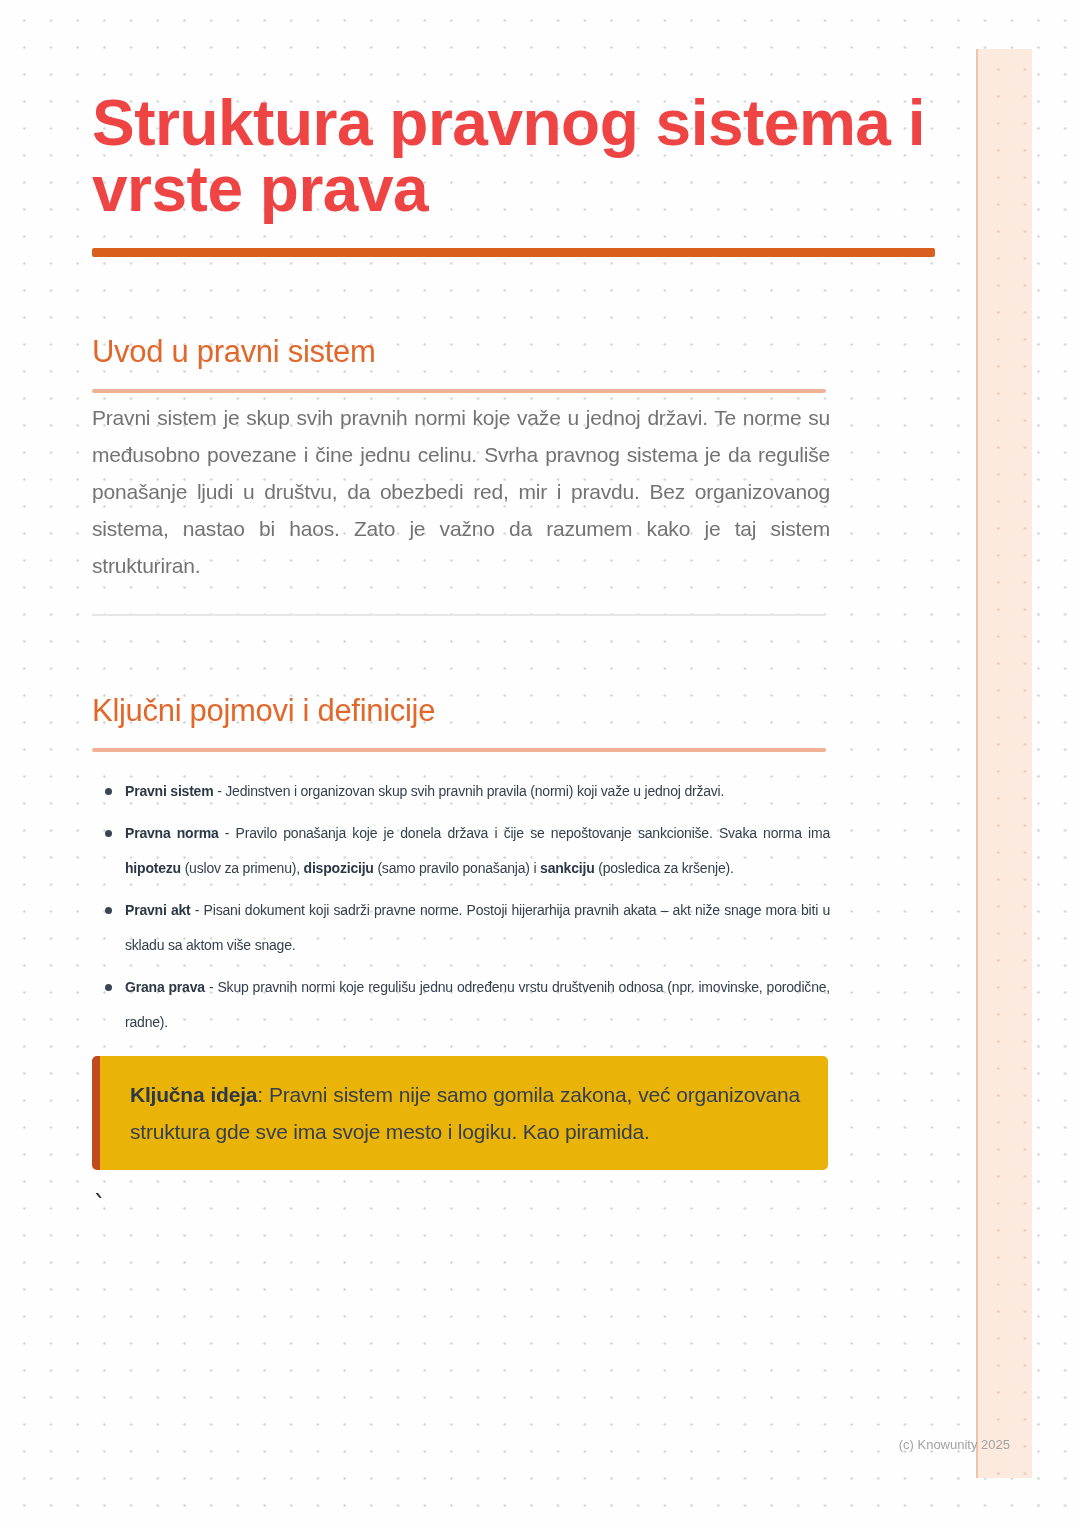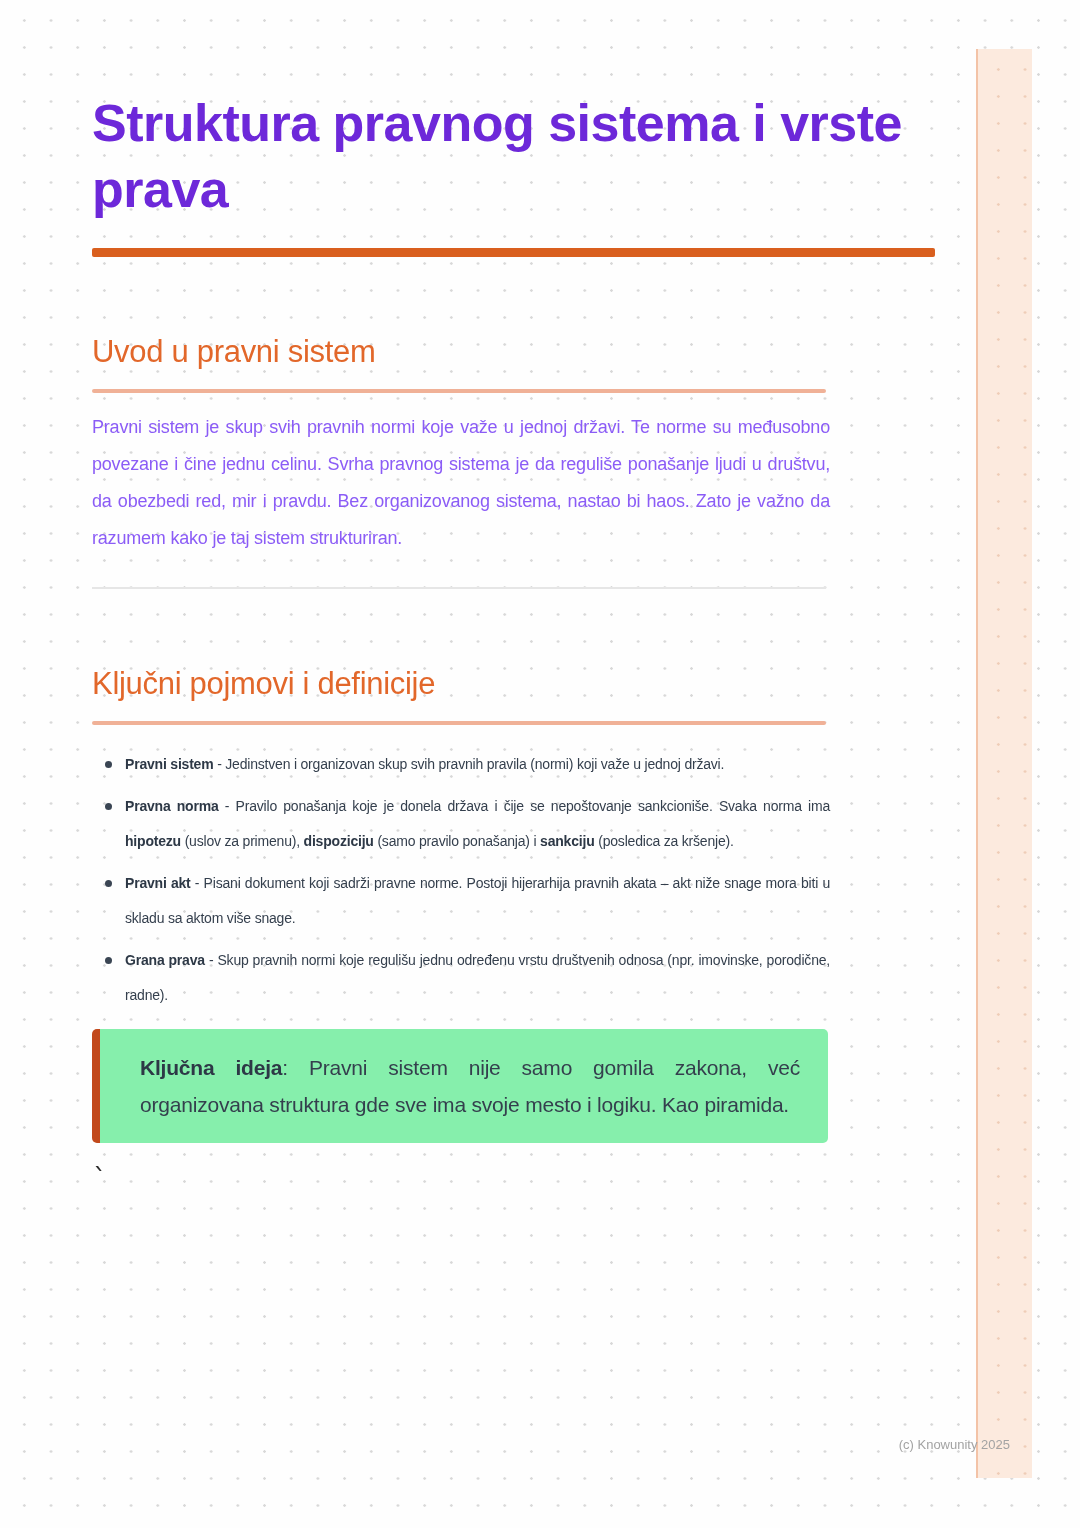--- a/index.html
+++ b/index.html
@@ -28,25 +28,25 @@
     border-left: 2px solid #f3c3a7;
   }
   .content {
     position: absolute;
     left: 92px; top: 0;
     width: 843px;
   }
   h1.doc-title {
     margin-top: 90px;
     width: 843px;
-    font-size: 52px;
+    font-size: 64px;
     line-height: 66px;
     font-weight: bold;
     letter-spacing: -0.5px;
-    color: #6d28d9;
+    color: #ef4444;
   }
   .rule-thick {
     margin-top: 26px;
     width: 843px; height: 9px;
     background: #d95f1e;
     border-radius: 2px;
   }
   h2.section-heading {
     margin-top: 78px;
     width: 734px;
@@ -56,27 +56,27 @@
     letter-spacing: -0.3px;
     color: #e2672a;
   }
   .rule-light {
     margin-top: 20px;
     width: 734px; height: 4px;
     background: #f0b197;
     border-radius: 2px;
   }
   p.body-text {
-    margin-top: 16px;
+    margin-top: 6px;
     width: 738px;
-    font-size: 18px;
+    font-size: 21px;
     line-height: 37px;
     letter-spacing: -0.2px;
     text-align: justify;
-    color: #8b5cf6;
+    color: #737373;
   }
   p.intro-text {
     margin-top: 22px;
     width: 738px;
     font-size: 21px;
     line-height: 37px;
     letter-spacing: -0.2px;
     color: #343f4d;
   }
   .divider {
@@ -104,24 +104,24 @@
     position: absolute;
     left: 13px; top: 14px;
     width: 7px; height: 7px;
     border-radius: 50%;
     background: #3a4553;
   }
   .b { font-weight: bold; color: #2d3846; }
   .callout {
     margin-top: 16px;
     width: 736px;
-    background: #86efac;
+    background: #eab308;
     border-left: 8px solid #c2491c;
     border-radius: 5px;
-    padding: 20px 28px 20px 40px;
+    padding: 20px 28px 20px 30px;
   }
   .callout p {
     font-size: 21px;
     line-height: 37px;
     letter-spacing: -0.2px;
     text-align: justify;
     color: #343f4d;
   }
   .stray-mark {
     display: block;

